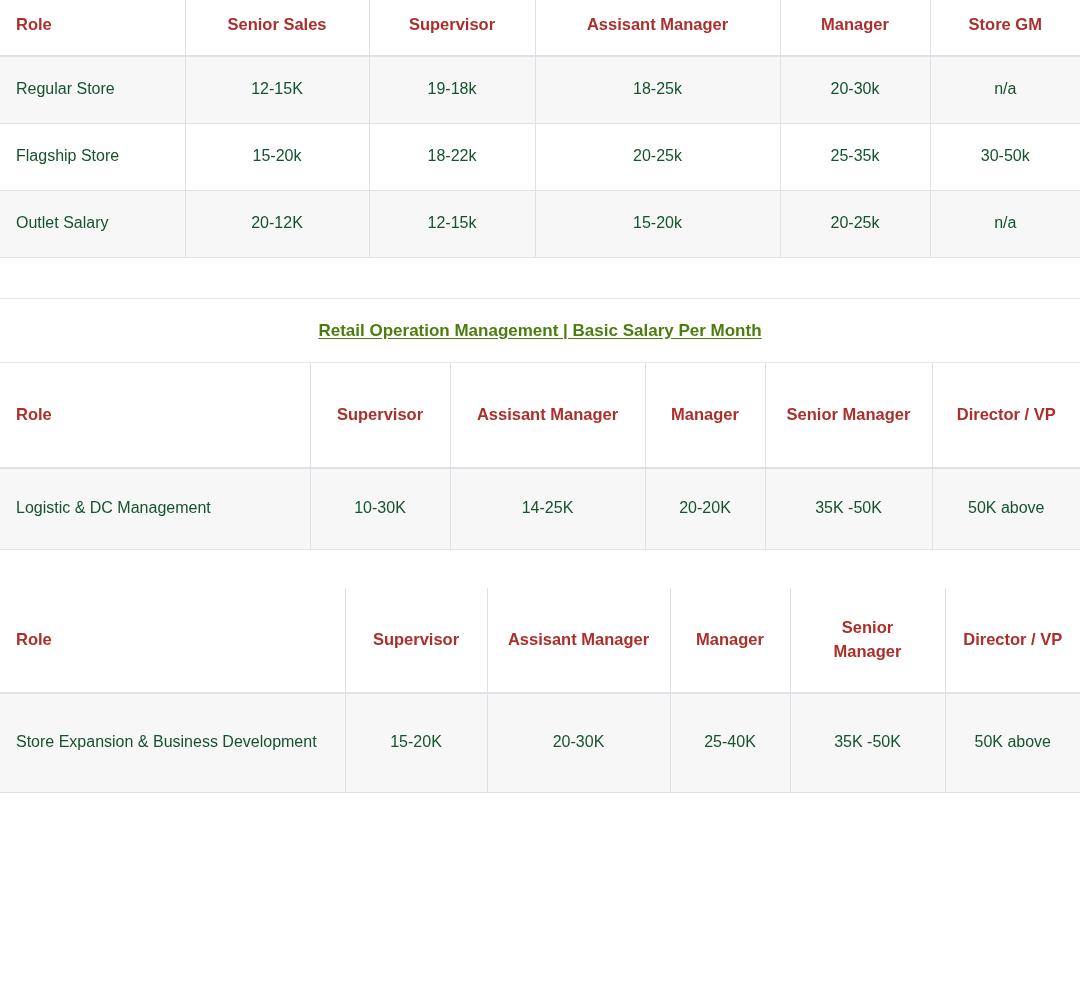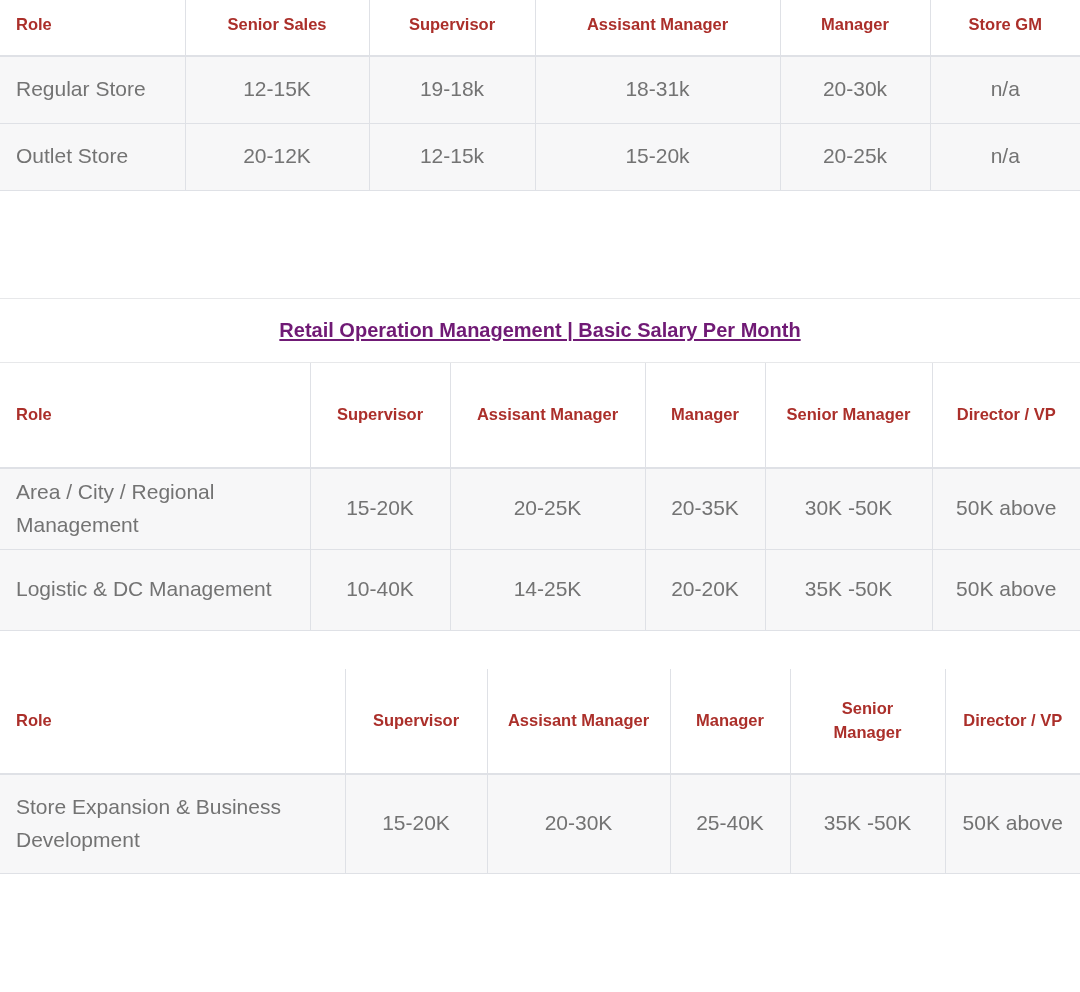--- a/index.html
+++ b/index.html
@@ -50,24 +50,24 @@
     line-height: 1.45;
     text-align: center;
     background: #ffffff;
     border-bottom: 2px solid #dfe1e6;
   }
   table.salary-table thead th.role-col {
     text-align: left;
   }
 
   table.salary-table tbody td {
-    font-size: 21px;
+    font-size: 16px;
     line-height: 1.55;
     text-align: center;
-    color: #737373;
+    color: #14532d;
     font-weight: normal;
   }
   table.salary-table tbody td.role-col {
     text-align: left;
   }
   table.salary-table tbody tr.odd td {
     background: #f7f7f8;
   }
   table.salary-table tbody tr.even td {
     background: #ffffff;
@@ -89,23 +89,23 @@
 
   
   .section-heading {
     height: 63px;
     line-height: 63px;
     text-align: center;
     border-bottom: 1px solid #e7e8ea;
     background: #ffffff;
   }
   .section-heading a {
-    color: #701a75;
+    color: #4d7c0f;
     font-weight: bold;
-    font-size: 20px;
+    font-size: 17px;
     text-underline-offset: 2px;
     cursor: pointer;
   }
 
   .spacer-line {
     height: 28px;
     border-bottom: 1px solid #e7e8ea;
     background: #ffffff;
   }
 
@@ -147,26 +147,34 @@
           <th>Assisant Manager</th>
           <th>Manager</th>
           <th>Store GM</th>
         </tr>
       </thead>
       <tbody>
         <tr class="odd">
           <td class="role-col">Regular Store</td>
           <td>12-15K</td>
           <td>19-18k</td>
-          <td>18-31k</td>
+          <td>18-25k</td>
           <td>20-30k</td>
           <td>n/a</td>
         </tr>
+        <tr class="even">
+          <td class="role-col">Flagship Store</td>
+          <td>15-20k</td>
+          <td>18-22k</td>
+          <td>20-25k</td>
+          <td>25-35k</td>
+          <td>30-50k</td>
+        </tr>
         <tr class="odd">
-          <td class="role-col">Outlet Store</td>
+          <td class="role-col">Outlet Salary</td>
           <td>20-12K</td>
           <td>12-15k</td>
           <td>15-20k</td>
           <td>20-25k</td>
           <td>n/a</td>
         </tr>
       </tbody>
     </table>
   </div>
 
@@ -190,30 +198,22 @@
         <th class="role-col">Role</th>
         <th>Supervisor</th>
         <th>Assisant Manager</th>
         <th>Manager</th>
         <th>Senior Manager</th>
         <th>Director / VP</th>
       </tr>
     </thead>
     <tbody>
       <tr class="odd">
-        <td class="role-col">Area / City / Regional Management</td>
-        <td>15-20K</td>
-        <td>20-25K</td>
-        <td>20-35K</td>
-        <td>30K -50K</td>
-        <td>50K above</td>
-      </tr>
-      <tr class="odd">
         <td class="role-col">Logistic &amp; DC Management</td>
-        <td>10-40K</td>
+        <td>10-30K</td>
         <td>14-25K</td>
         <td>20-20K</td>
         <td>35K -50K</td>
         <td>50K above</td>
       </tr>
     </tbody>
   </table>
 
   <div class="gap-sm"></div>
 

